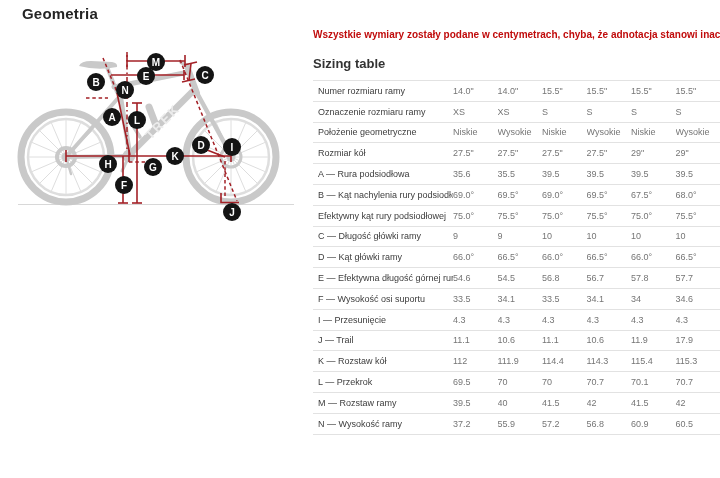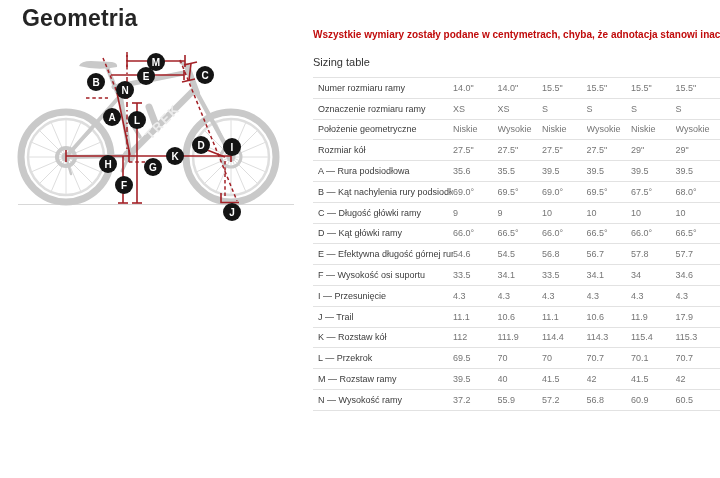--- a/index.html
+++ b/index.html
@@ -10,21 +10,21 @@
     --divider:#e2e2e2;
   }
   *{box-sizing:border-box;}
   html,body{margin:0;padding:0;}
   body{
     width:720px;height:478px;position:relative;overflow:hidden;
     background:#ffffff;font-family:"Liberation Sans",sans-serif;
   }
   .page-title{
     position:absolute;left:22px;top:5px;margin:0;
-    font-size:23px;font-weight:bold;color:#252525;letter-spacing:.2px;text-align:right;
+    font-size:15px;font-weight:bold;color:#252525;letter-spacing:.2px;text-align:right;
   }
   
   .diagram-wrap{position:absolute;left:0;top:48px;width:310px;height:180px;}
   svg{display:block;}
   .bike{stroke:#c9c9c9;fill:none;stroke-linecap:round;}
   .bike-fill{fill:#c9c9c9;stroke:none;}
   .bike-light{stroke:#dedede;fill:none;}
   .red{stroke:var(--line-red);stroke-width:1.6;fill:none;}
   .red-dash{stroke:var(--line-red);stroke-width:1.5;fill:none;stroke-dasharray:3.5 2.8;}
   .red-dashdot{stroke:var(--line-red);stroke-width:1.5;fill:none;stroke-dasharray:5 3 1.5 3;}
@@ -32,21 +32,21 @@
   .marker-circle{fill:#141414;}
   .marker-letter{fill:#ffffff;font-family:"Liberation Sans",sans-serif;font-size:10px;font-weight:bold;text-anchor:middle;}
   .trek-logo{fill:#ececec;font-family:"Liberation Sans",sans-serif;font-size:13px;font-weight:bold;letter-spacing:2px;text-anchor:middle;}
   
   .panel{position:absolute;left:313px;top:28px;width:407px;}
   .note{
     margin:0;color:var(--note-red);font-size:10px;font-weight:bold;
     white-space:nowrap;line-height:13px;
   }
   .table-heading{
-    margin:15px 0 9px 0;font-size:11px;font-weight:normal;color:#333333;
+    margin:15px 0 9px 0;font-size:13px;font-weight:bold;color:#333333;
   }
   table.sizing{
     width:100%;border-collapse:collapse;table-layout:fixed;
     border-top:1px solid var(--divider);
   }
   table.sizing td{
     height:20.8px;vertical-align:middle;border-bottom:1px solid var(--divider);
     font-size:9px;color:var(--value-text);padding:0;white-space:nowrap;overflow:hidden;
   }
   table.sizing td.rowlabel{
@@ -247,20 +247,29 @@
         <tr>
           <td class="rowlabel">B — Kąt nachylenia rury podsiodłowej</td>
           <td>69.0°</td>
           <td>69.5°</td>
           <td>69.0°</td>
           <td>69.5°</td>
           <td>67.5°</td>
           <td>68.0°</td>
         </tr>
         <tr>
+          <td class="rowlabel">Efektywny kąt rury podsiodłowej</td>
+          <td>75.0°</td>
+          <td>75.5°</td>
+          <td>75.0°</td>
+          <td>75.5°</td>
+          <td>75.0°</td>
+          <td>75.5°</td>
+        </tr>
+        <tr>
           <td class="rowlabel">C — Długość główki ramy</td>
           <td>9</td>
           <td>9</td>
           <td>10</td>
           <td>10</td>
           <td>10</td>
           <td>10</td>
         </tr>
         <tr>
           <td class="rowlabel">D — Kąt główki ramy</td>

